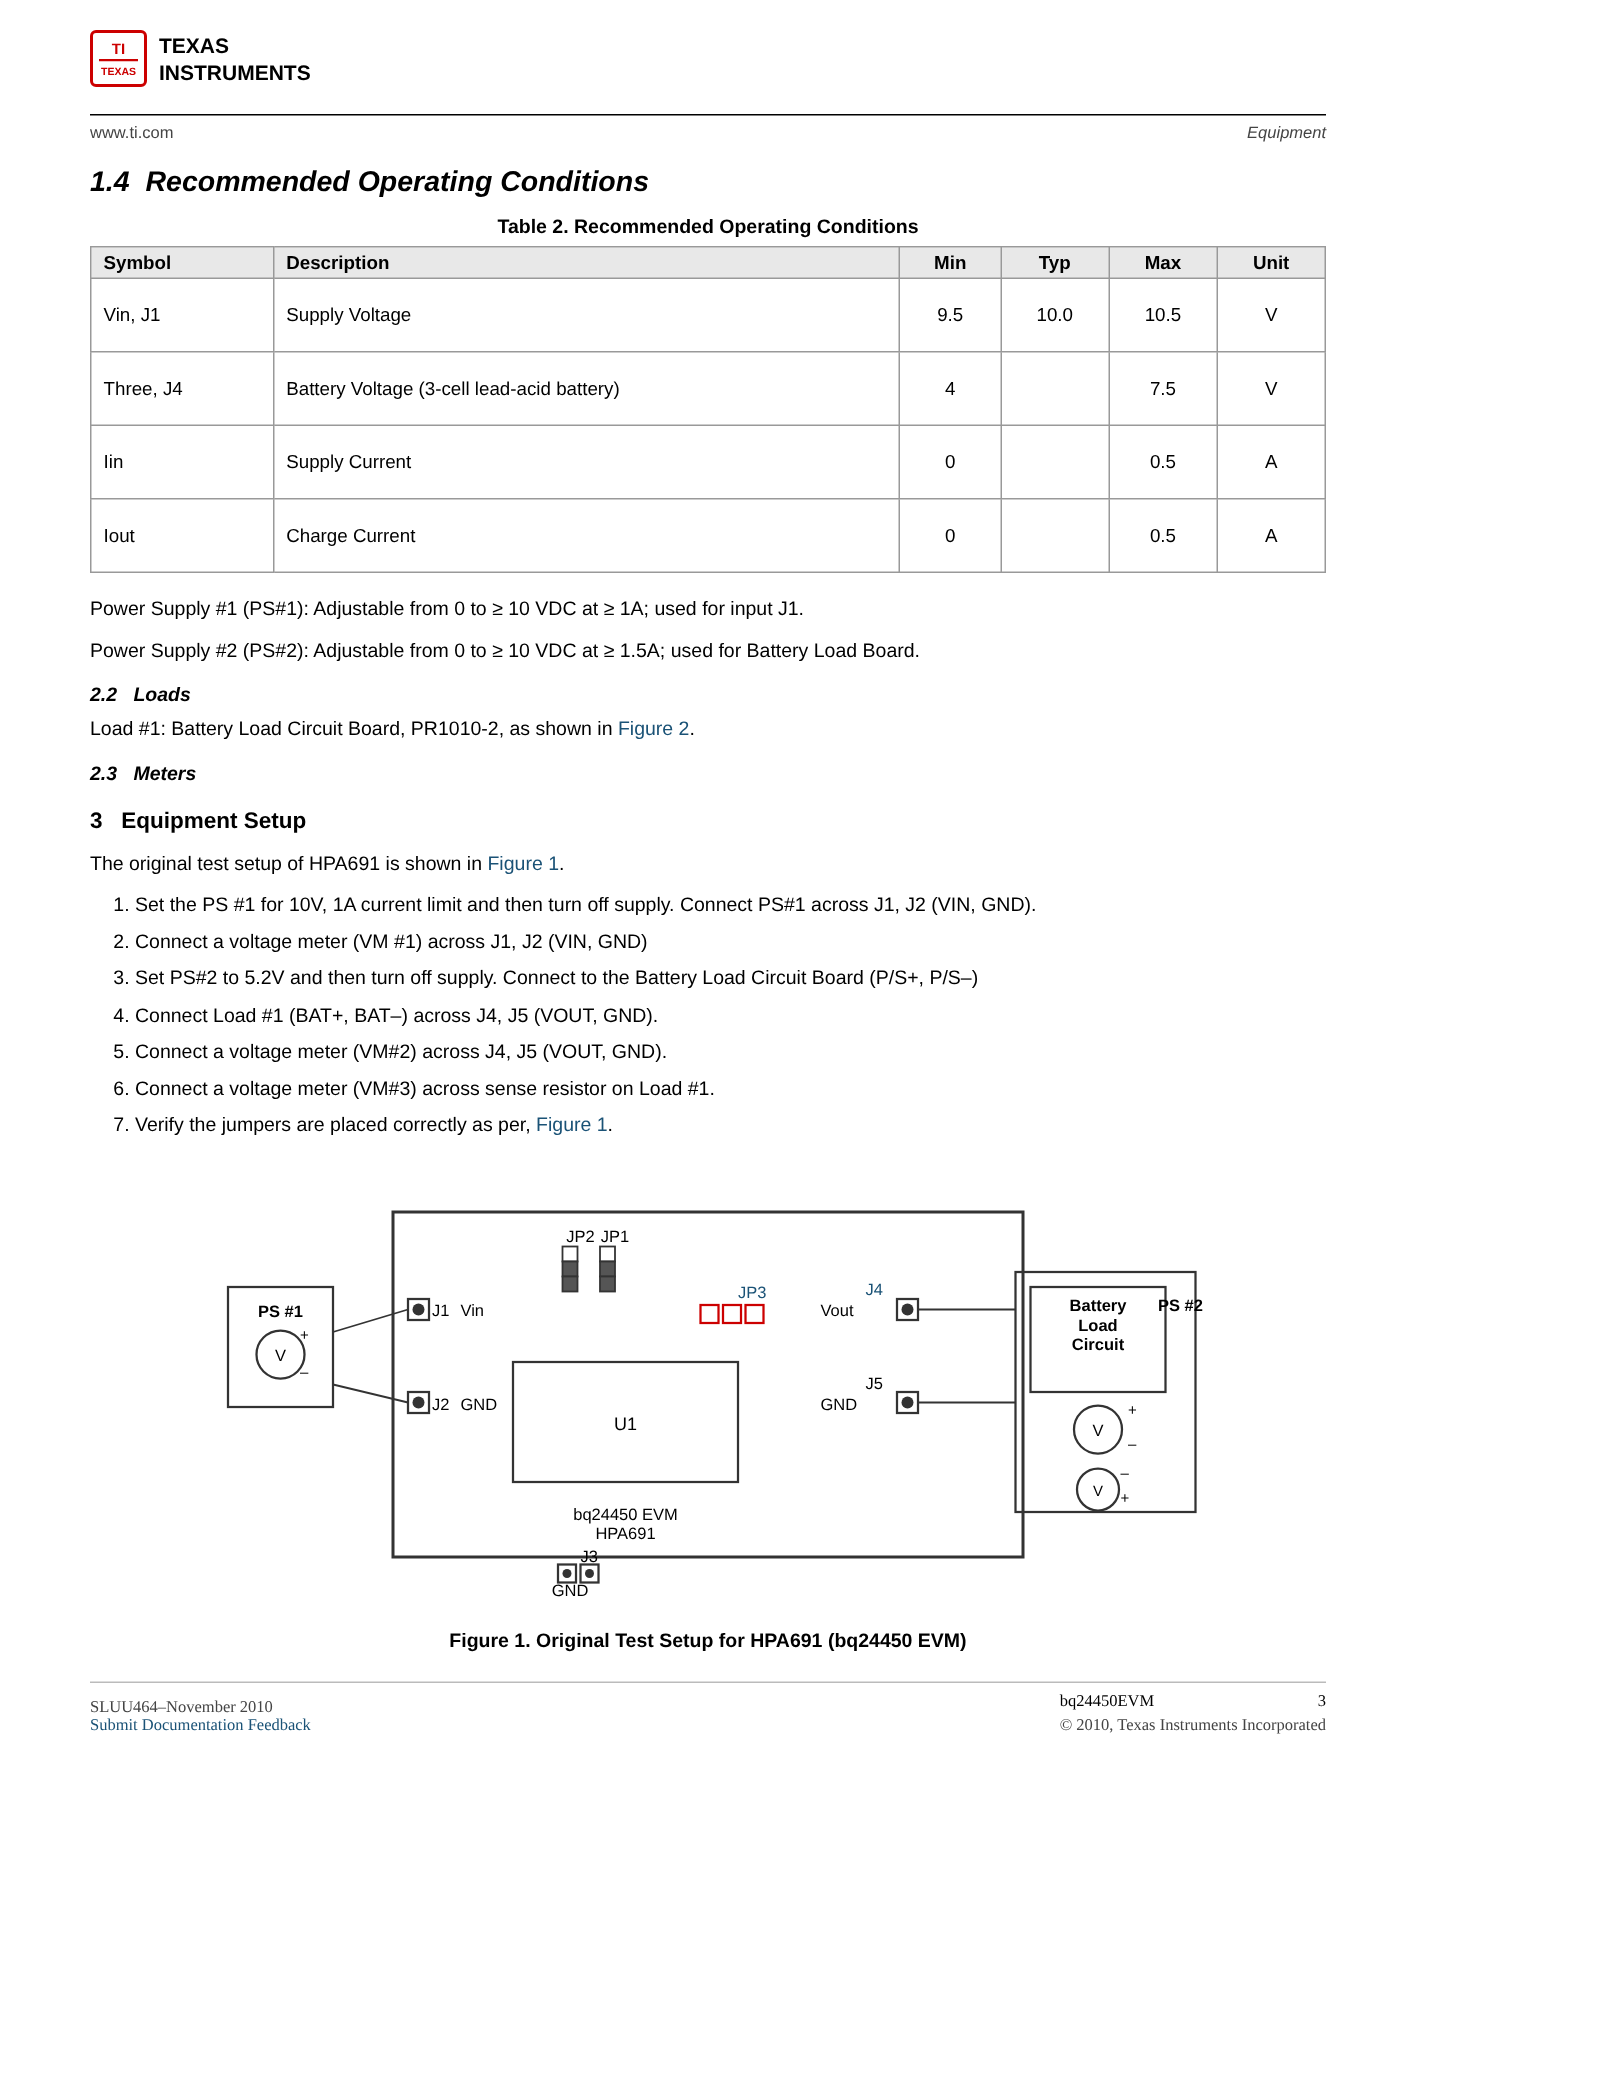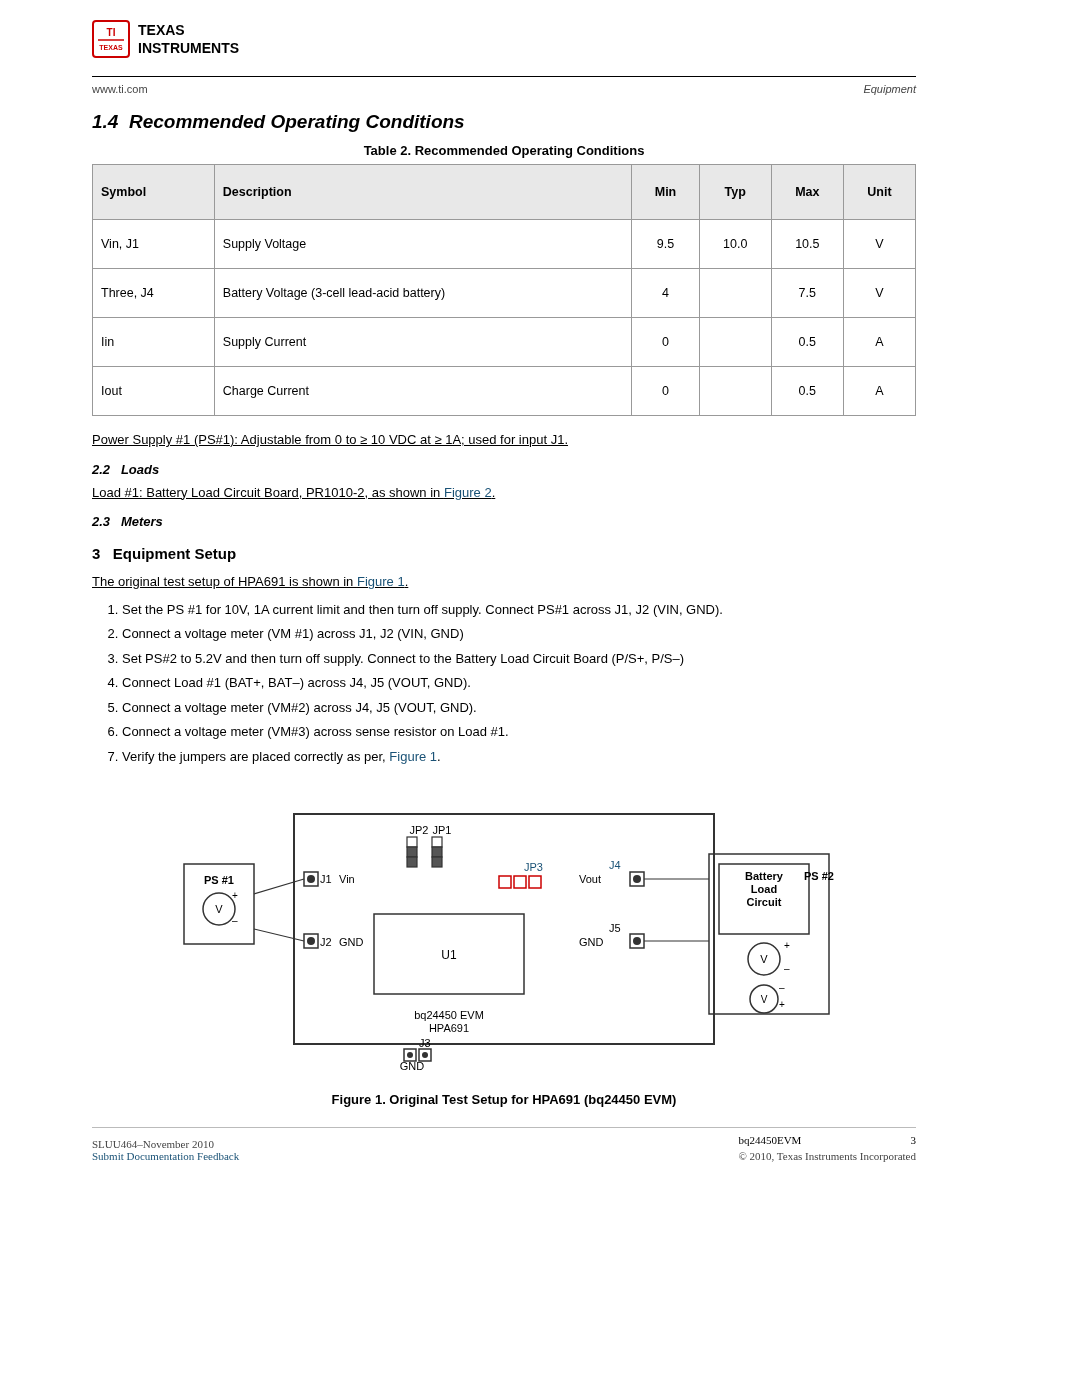--- a/index.html
+++ b/index.html
@@ -10,21 +10,20 @@
       color: #000;
       width: 1080px;
       min-height: 1397px;
       padding: 0;
     }
     .page {
       width: 944px;
       min-height: 1397px;
       padding: 20px 60px 30px 60px;
       position: relative;
-      margin-left: 32px;
     }
     .header {
       display: flex;
       justify-content: space-between;
       align-items: flex-start;
       padding-bottom: 10px;
       margin-bottom: 8px;
     }
     .logo-area {
       display: flex;
@@ -75,38 +74,37 @@
     }
     table.data-table {
       width: 100%;
       border-collapse: collapse;
       margin-bottom: 14px;
       font-size: 12.5px;
     }
     table.data-table th {
       background: #e8e8e8;
       border: 1px solid #999;
-      padding: 20px 8px;
+      padding: 3px 8px;
       text-align: left;
       font-weight: bold;
     }
     table.data-table th.num {
       text-align: center;
     }
     table.data-table td {
       border: 1px solid #999;
       padding: 17px 8px;
     }
     table.data-table td.num {
       text-align: center;
     }
     .para {
       margin-bottom: 8px;
       line-height: 1.5;
-      text-decoration: underline;
     }
     .link-blue {
       color: #1a5276;
       text-decoration: none;
       text-align: center;
     }
     ol.setup-list {
       margin-left: 30px;
       margin-bottom: 10px;
     }
@@ -232,20 +230,21 @@
           <td class="num">0</td>
           <td class="num"></td>
           <td class="num">0.5</td>
           <td class="num">A</td>
         </tr>
       </tbody>
   </table>
 
 
   <p class="para">Power Supply #1 (PS#1): Adjustable from 0 to ≥ 10 VDC at ≥ 1A; used for input J1.</p>
+  <p class="para">Power Supply #2 (PS#2): Adjustable from 0 to ≥ 10 VDC at ≥ 1.5A; used for Battery Load Board.</p>
 
   <div class="subsection-title">
     <span>2.2</span>&nbsp;&nbsp;&nbsp;<span>Loads</span>
   </div>
   <p class="para">
     <span>Load #1: Battery Load Circuit Board, PR1010-2, as shown in </span><a class="link-blue" href="#">Figure 2</a><span>.</span>
   </p>
 
   <div class="subsection-title">
     <span>2.3</span>&nbsp;&nbsp;&nbsp;<span>Meters</span>

